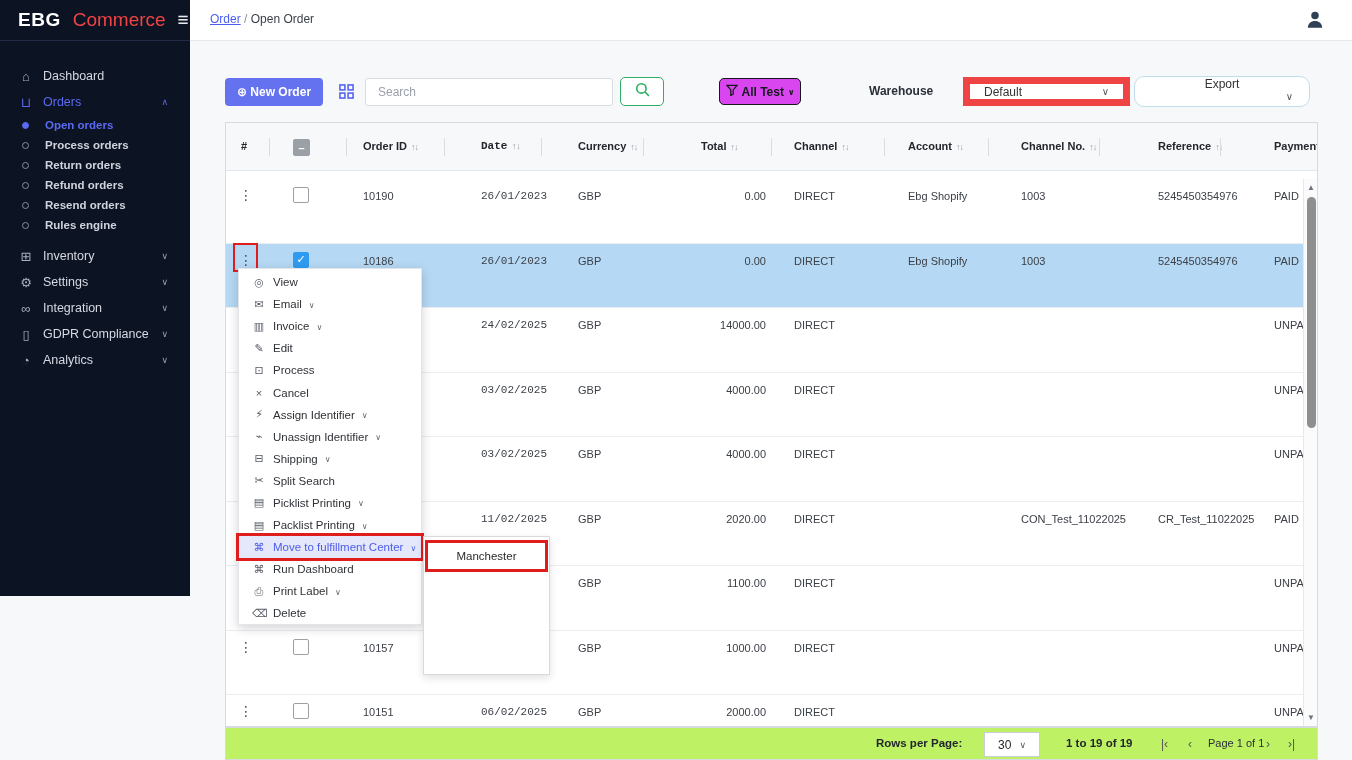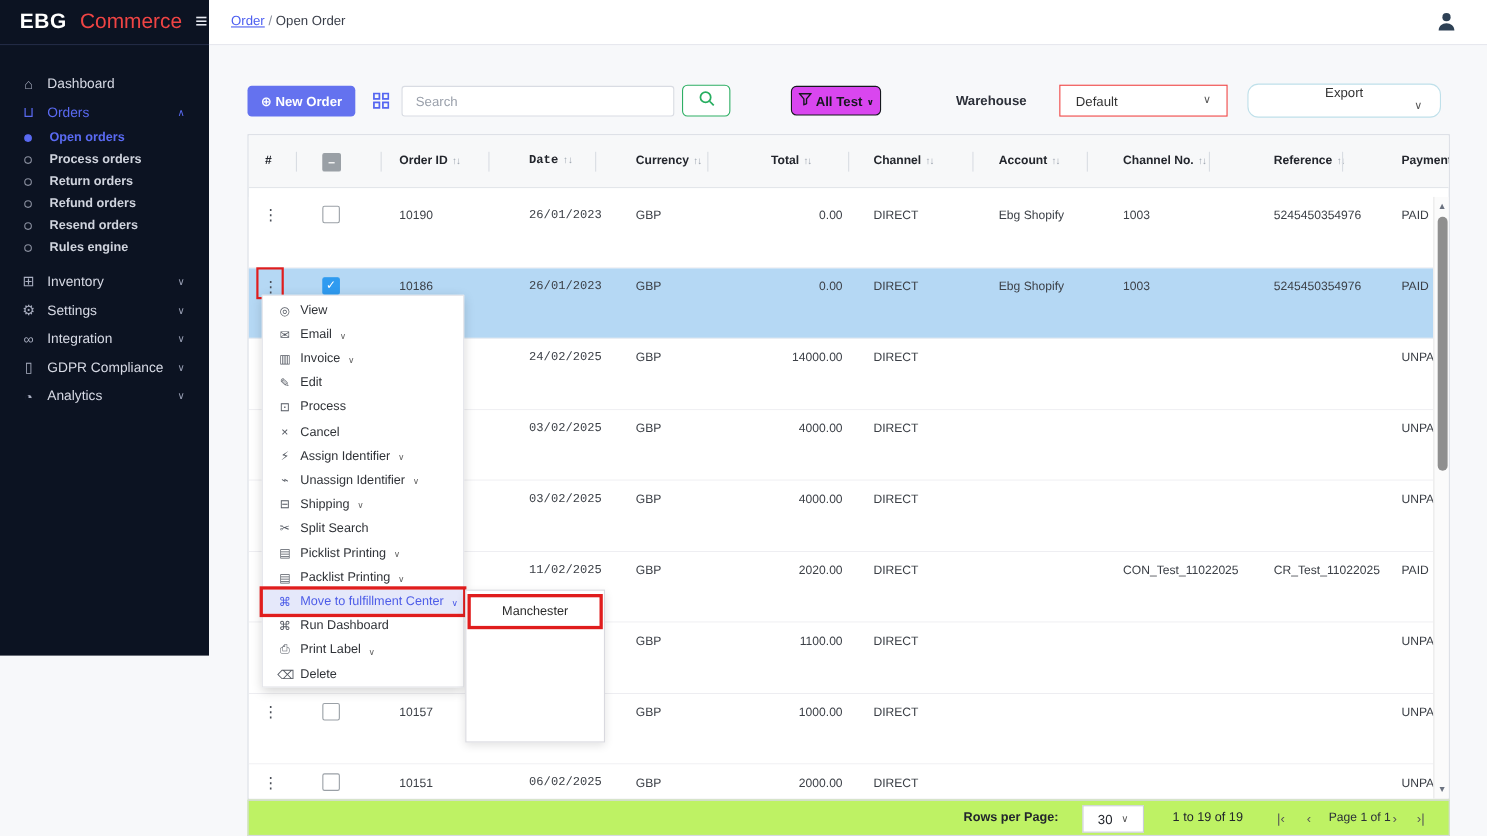--- a/index.html
+++ b/index.html
@@ -33,21 +33,21 @@
   
   .btn-new-order { position:absolute; left:225px; top:78px; width:98px; height:28px; background:#6472ef; border:none; border-radius:4px; color:#fff; font-weight:bold; font-size:12px; cursor:pointer; font-family:inherit; }
   .grid-toggle { position:absolute; left:339px; top:84px; cursor:pointer; }
   .search-input { position:absolute; left:365px; top:78px; width:248px; height:28px; border:1px solid #d9dce3; border-radius:3px; padding-left:12px; font-size:12px; color:#ef4444; outline:none; font-family:inherit; }
   .search-input::placeholder { color:#9aa0ab; }
   .btn-search { position:absolute; left:620px; top:77px; width:44px; height:29px; background:#fff; border:1.5px solid #2eaf64; border-radius:5px; cursor:pointer; display:flex; align-items:center; justify-content:center; }
   .btn-filter { position:absolute; left:687px; top:78px; width:82px; height:27px; background:#d946ef; border:1.7px solid #15181d; border-radius:5px; cursor:pointer; display:flex; align-items:center; justify-content:center; gap:4px; font-size:12px; font-weight:bold; color:#15181d; font-family:inherit;margin-left:32px; }
   .wh-label { position:absolute; left:869px; top:84px; font-size:12px; font-weight:bold; color:#2b2f38; }
   .sel { position:absolute; background:#fff; display:flex; align-items:center; font-size:12px; color:#333; cursor:pointer; }
   .sel .chev { margin-left:auto; font-size:10px; color:#555; }
-  .sel-warehouse { left:963px; top:77px; width:153px; height:29px; border:1px solid #ef4444; padding:0 14px; }
+  .sel-warehouse { left:963px; top:77px; width:167px; height:29px; border:7px solid #ef4444; padding:0 14px; }
   .sel-export { left:1134px; top:76px; width:176px; height:31px; border:1.5px solid #bfe0ea; border-radius:10px; padding:0 16px;flex-direction:column; }
 
   
   .tableBox { position:absolute; left:225px; top:122px; width:1093px; height:605px; background:#fff; border:1px solid #d6dae1; overflow:hidden; z-index:1; }
   .thead { position:absolute; left:0; top:0; width:100%; height:48px; background:#f7f8f9; border-bottom:1px solid #e3e6ea; }
   .hcell { position:absolute; top:17px; font-size:11px; font-weight:bold; color:#23262d; white-space:nowrap; cursor:pointer; }
   .sort { font-size:9px; color:#9aa2ad; margin-left:4px; letter-spacing:-1px; }
   .hsep { position:absolute; top:15px; width:1px; height:18px; background:#d9dde3; }
   .tbody { position:absolute; left:0; top:56px; width:1077px; }
   .trow { position:relative; height:64.5px; border-bottom:1px solid #ededf1; background:#fff; }
@@ -78,21 +78,21 @@
   .vs-up, .vs-down { position:absolute; left:0; width:14px; text-align:center; font-size:8px; color:#6b7280; cursor:pointer; }
   .vs-up { top:4px; } .vs-down { bottom:4px; }
   .vs-thumb { position:absolute; left:2.5px; top:18px; width:9px; height:231px; background:#8f8f8f; border-radius:5px; cursor:grab; }
 
   
   .footerBar { position:absolute; left:225px; top:727px; width:1093px; height:33px; background:#bef264; border:1px solid #d6dae1; z-index:1; }
   .f-el { position:absolute; top:9px; font-size:12px; color:#23262d; white-space:nowrap; }
   .f-rpp { left:650px; font-weight:bold; font-size:11.5px; }
   .f-sel { left:758px; top:4px; width:56px; height:25px; border:1px solid #c9ced6; background:#fff; display:flex; align-items:center; justify-content:center; gap:8px; font-size:12px; cursor:pointer; }
   .f-sel .chev { font-size:9px; color:#555; }
-  .f-range { left:840px; font-weight:normal; font-size:11.5px; }
+  .f-range { left:840px; font-weight:bold; font-size:11.5px; }
   .f-ico { color:#555; font-size:12px; cursor:pointer; }
   .f-first { left:935px; } .f-prev { left:962px; }
   .f-page { left:982px; font-size:11px; color:#2b2f38; }
   .f-next { left:1040px; } .f-last { left:1062px; }
 
   
   .red-kebab-box { position:absolute; left:233px; top:243px; width:25px; height:29px; border:2.5px solid #e01d1d; z-index:9; }
   .ctxmenu { position:absolute; left:238px; top:268px; width:184px; height:357px; background:#fff; border:1px solid #e4e5ea; box-shadow:0 3px 10px rgba(0,0,0,.18); z-index:10; padding-top:2px; }
   .menu-item { height:22.1px; display:flex; align-items:center; padding-left:13px; font-size:11.5px; color:#2f3237; cursor:pointer; }
   .menu-item .mi { width:14px; margin-right:7px; color:#555a63; font-size:11px; text-align:center; }

